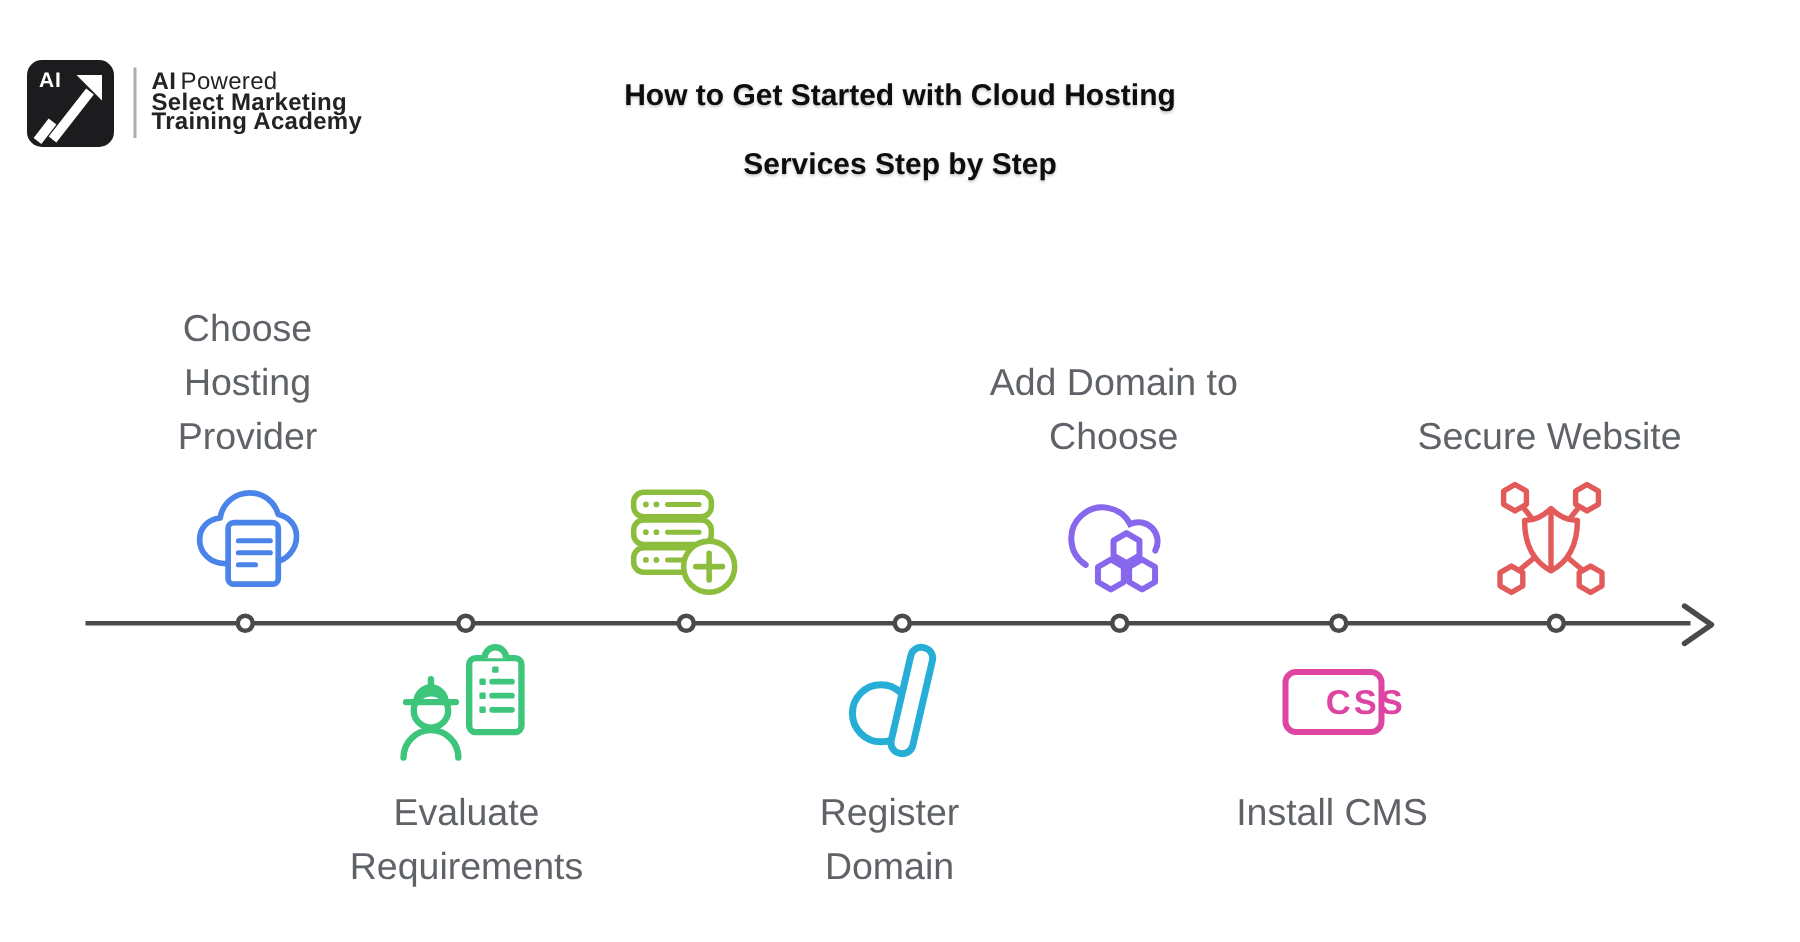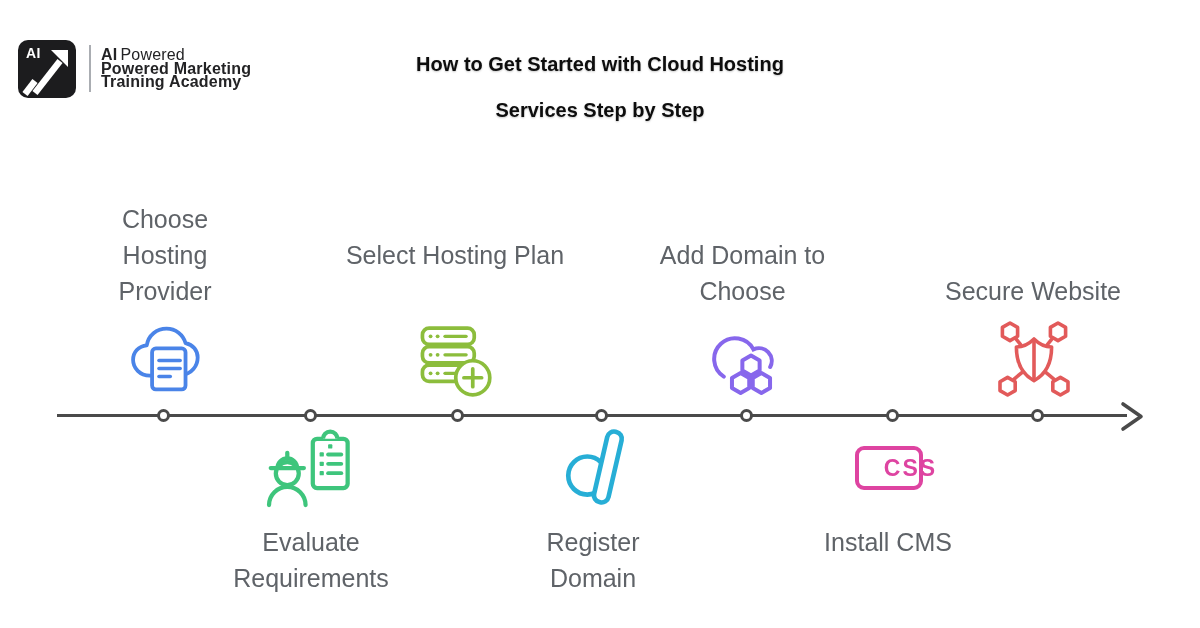--- a/index.html
+++ b/index.html
@@ -58,21 +58,21 @@
     <span class="ai">AI</span>
     <svg width="58" height="58" viewBox="0 0 58 58">
       <line x1="17" y1="53" x2="42" y2="21" stroke="#fff" stroke-width="6.5"></line>
       <polygon points="33,10 50,10 50,27" fill="#fff"></polygon>
       <line x1="7" y1="54" x2="17" y2="41" stroke="#fff" stroke-width="6.5"></line>
     </svg>
   </div>
   <div class="logo-divider"></div>
   <div class="logo-text">
     <div><span class="b">AI</span><span class="r">Powered</span></div>
-    <div class="b">Powered Marketing</div>
+    <div class="b">Select Marketing</div>
     <div class="b">Training Academy</div>
   </div>
 
   <div class="page-title">
     <div>How to Get Started with Cloud Hosting</div>
     <div>Services Step by Step</div>
   </div>
 
   <div style="color: rgb(74, 74, 74);">
     <div class="tl-line"></div>
@@ -112,21 +112,20 @@
       <line x1="81" y1="55.5" x2="96.5" y2="55.5" stroke="currentColor" stroke-width="4.5" stroke-linecap="round"></line>
       <circle cx="33" cy="56" r="13.5" fill="none" stroke="currentColor" stroke-width="5"></circle>
       <path d="M21.5 49.5 A11.5 11.5 0 0 1 44.5 49.5" fill="none" stroke="currentColor" stroke-width="5"></path>
       <line x1="13.5" y1="49.5" x2="52.5" y2="49.5" stroke="currentColor" stroke-width="5" stroke-linecap="round"></line>
       <line x1="33" y1="37" x2="33" y2="31.5" stroke="currentColor" stroke-width="5" stroke-linecap="round"></line>
       <path d="M11.5 93 A21.5 21.5 0 0 1 54.5 93" fill="none" stroke="currentColor" stroke-width="5" stroke-linecap="round"></path>
     </svg>
   </span>
   <div class="step-label" style="left:206px;top:505px;width:210px">Evaluate Requirements</div>
 
-  <div class="step-label" style="left:345px;top:218px;width:220px">Select Hosting Plan</div>
   <span class="step-icon" style="left: 418px; top: 304px; color: rgb(140, 189, 60);">
     <svg width="74" height="74" viewBox="0 0 100 100">
       <rect x="6" y="7" width="70" height="22" rx="9" fill="none" stroke="currentColor" stroke-width="5"></rect>
       <circle cx="17" cy="18" r="2.6" fill="currentColor"></circle>
         <circle cx="26.5" cy="18" r="2.6" fill="currentColor"></circle>
       <line x1="36.5" y1="18" x2="65" y2="18" stroke="currentColor" stroke-width="4.5" stroke-linecap="round"></line>
       <rect x="6" y="32" width="70" height="22" rx="9" fill="none" stroke="currentColor" stroke-width="5"></rect>
       <circle cx="17" cy="43" r="2.6" fill="currentColor"></circle>
         <circle cx="26.5" cy="43" r="2.6" fill="currentColor"></circle>
       <line x1="36.5" y1="43" x2="65" y2="43" stroke="currentColor" stroke-width="4.5" stroke-linecap="round"></line>

